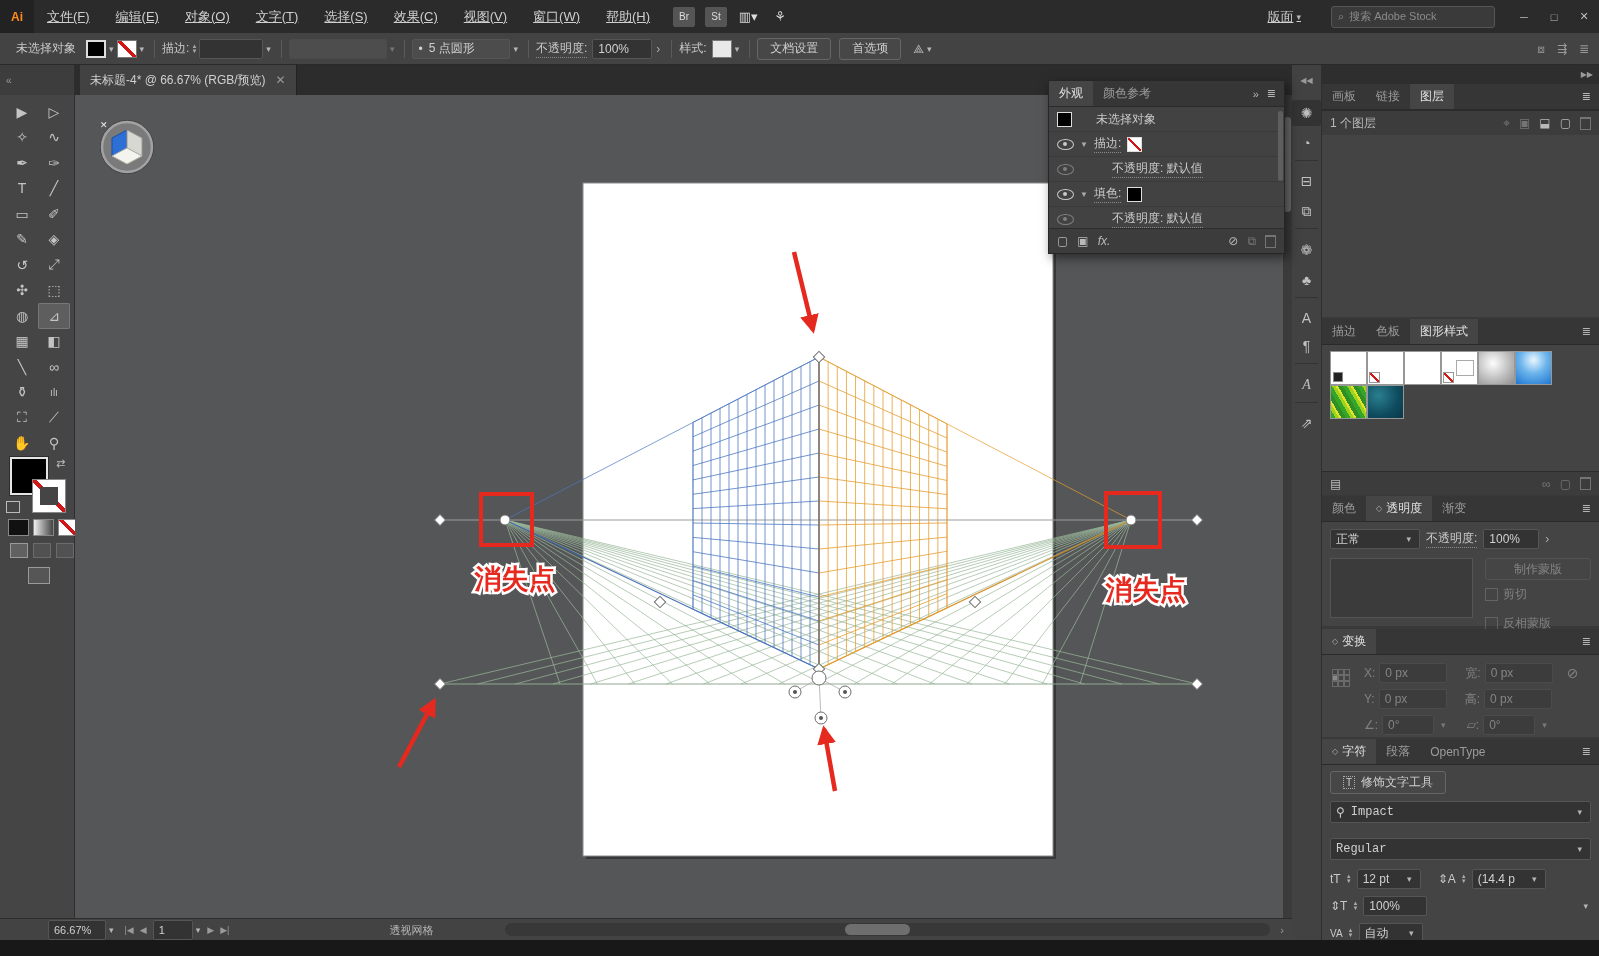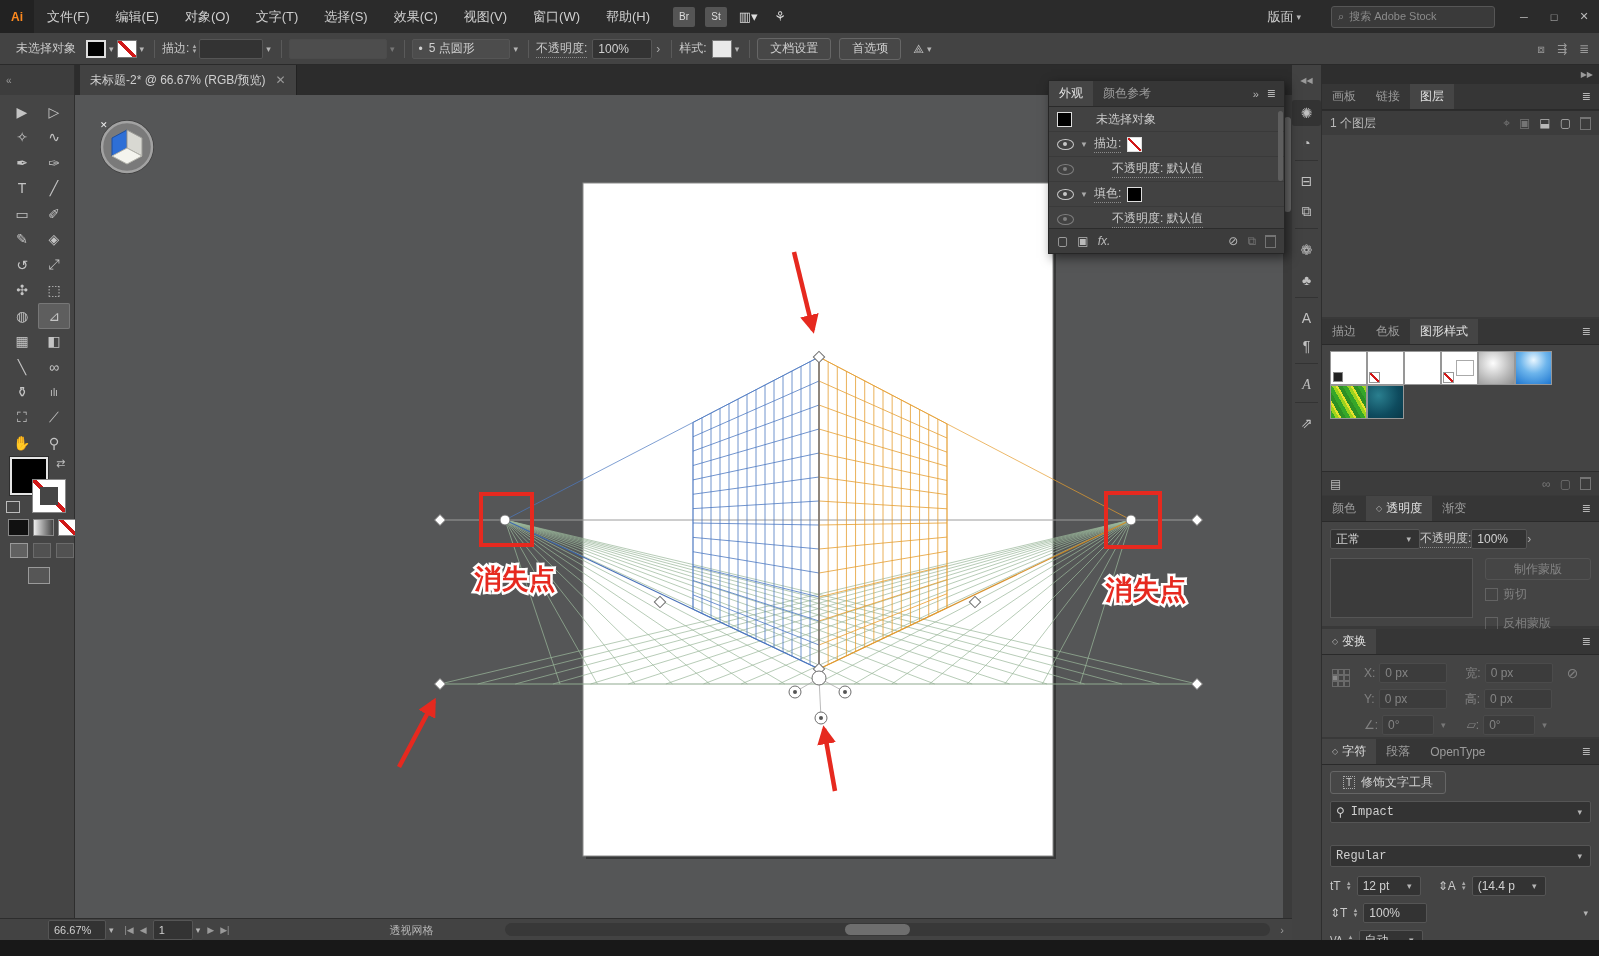--- a/index.html
+++ b/index.html
@@ -7,21 +7,21 @@
         font-family:"Liberation Sans","DejaVu Sans",sans-serif;font-size:12px;color:#c9c9c9;
         background:#555657;}
   .abs{position:absolute;}
   .row{display:flex;align-items:center;}
   .dim{opacity:.45;}
   .sep{width:1px;height:18px;background:#5a5a5a;margin:0 7px;}
   
   #menubar{left:0;top:0;width:1599px;height:33px;background:#2b2b2b;display:flex;align-items:center;}
   #menubar .logo{width:34px;height:33px;background:#222;color:#ff8a1e;font-weight:bold;font-size:12px;
     display:flex;align-items:center;justify-content:center;}
-  #menubar .mitem{padding:0 13px;font-size:13px;color:#cfcfcf;height:30px;display:flex;align-items:center;cursor:default;}
+  #menubar .mitem{padding:0 13px;font-size:13px;color:#cfcfcf;height:30px;display:flex;align-items:center;cursor:default;text-decoration:underline;}
   #menubar .appbtn{width:22px;height:20px;background:#555;color:#ddd;font-size:10px;border-radius:2px;
     display:flex;align-items:center;justify-content:center;margin-left:10px;}
   #menubar .right{margin-left:auto;display:flex;align-items:center;}
   #searchbox{width:150px;height:20px;background:#3a3a3a;border:1px solid #565656;border-radius:3px;
     display:flex;align-items:center;padding:0 6px;color:#8b8b8b;font-size:11px;gap:5px;margin:0 14px;}
   .winctl{width:30px;height:22px;display:flex;align-items:center;justify-content:center;color:#bbb;font-size:11px;}
   #controlbar{left:0;top:33px;width:1599px;height:32px;background:#434343;border-bottom:1px solid #2a2a2a;
     display:flex;align-items:center;padding-left:6px;box-sizing:border-box;}
   .swatch{width:20px;height:18px;border:1px solid #777;box-sizing:border-box;}
   .sw-black{background:#000;border:2px solid #ddd;}
@@ -225,21 +225,21 @@
     <div class="abs dmodes">
       <div></div>
       <div class="dim"></div>
       <div class="dim"></div>
     </div>
     <div class="abs scrmode"></div>
   </div>
 
   <div id="tabstrip" class="abs">
     <div id="doctab">
-      <span>未标题-2* @ 66.67% (RGB/预览)</span>
+      <span>未标题-4* @ 66.67% (RGB/预览)</span>
       <span style="color:#9a9a9a;">✕</span>
     </div>
   </div>
 
   <div id="canvas" class="abs">
     <svg id="grid-svg" width="1208" height="823" viewBox="75 95 1208 823">
         <rect x="586" y="186" width="470" height="673" fill="rgba(0,0,0,0.35)"></rect>
         <rect x="583" y="183" width="470" height="673" fill="#ffffff" stroke="#8a8a8a" stroke-width="1"></rect>
         <line x1="505" y1="520" x2="560" y2="684" stroke="#9bb89b" stroke-width="0.8" opacity="0.9"></line>
         <line x1="1131" y1="520" x2="440" y2="684" stroke="#9bb89b" stroke-width="0.8" opacity="0.9"></line>
@@ -517,21 +517,21 @@
         <div class="ptab active">
             <span class="chev" style="margin-right:4px;">◇</span>
             <span>透明度</span>
           </div>
         <div class="ptab">渐变</div>
         <div class="pmenu">
             <span>≣</span>
           </div>
       </div>
       <div style="padding:7px 8px;">
-        <div class="row" style="">
+        <div class="row" style="gap:6px;">
           <span class="field" style="width:78px;justify-content:space-between;">
             <span>正常</span>
               <span class="dd">▾</span>
           </span>
           <span class="dotted-u">不透明度:</span>
           <span class="field" style="width:44px;">100%</span>
           <span style="color:#aaa;">›</span>
         </div>
         <div class="row" style="margin-top:9px;align-items:flex-start;gap:12px;">
           <div style="width:150px;height:58px;background:#3b3b3b;border:1px solid #555;"></div>
@@ -613,21 +613,21 @@
           <span style="border:1px dotted #aaa;padding:0 2px;font-size:10px;">T</span>
           <span>修饰文字工具</span>
         </div>
         <div class="field" style="margin-top:7px;height:20px;justify-content:space-between;">
           <span class="row" style="gap:6px;">
               <span>⚲</span>
           <span style="font-family:'Liberation Mono','DejaVu Sans Mono',monospace;">Impact</span>
             </span>
           <span class="dd">▾</span>
         </div>
-        <div class="field" style="margin-top:22px;height:20px;justify-content:space-between;">
+        <div class="field" style="margin-top:15px;height:20px;justify-content:space-between;">
           <span style="font-family:'Liberation Mono','DejaVu Sans Mono',monospace;">Regular</span>
             <span class="dd">▾</span>
         </div>
         <div class="row" style="margin-top:9px;gap:3px;">
           <span>tT</span>
           <span class="stp">
               <span>▲</span>
               <span>▼</span>
             </span>
           <span class="field" style="width:52px;justify-content:space-between;">

